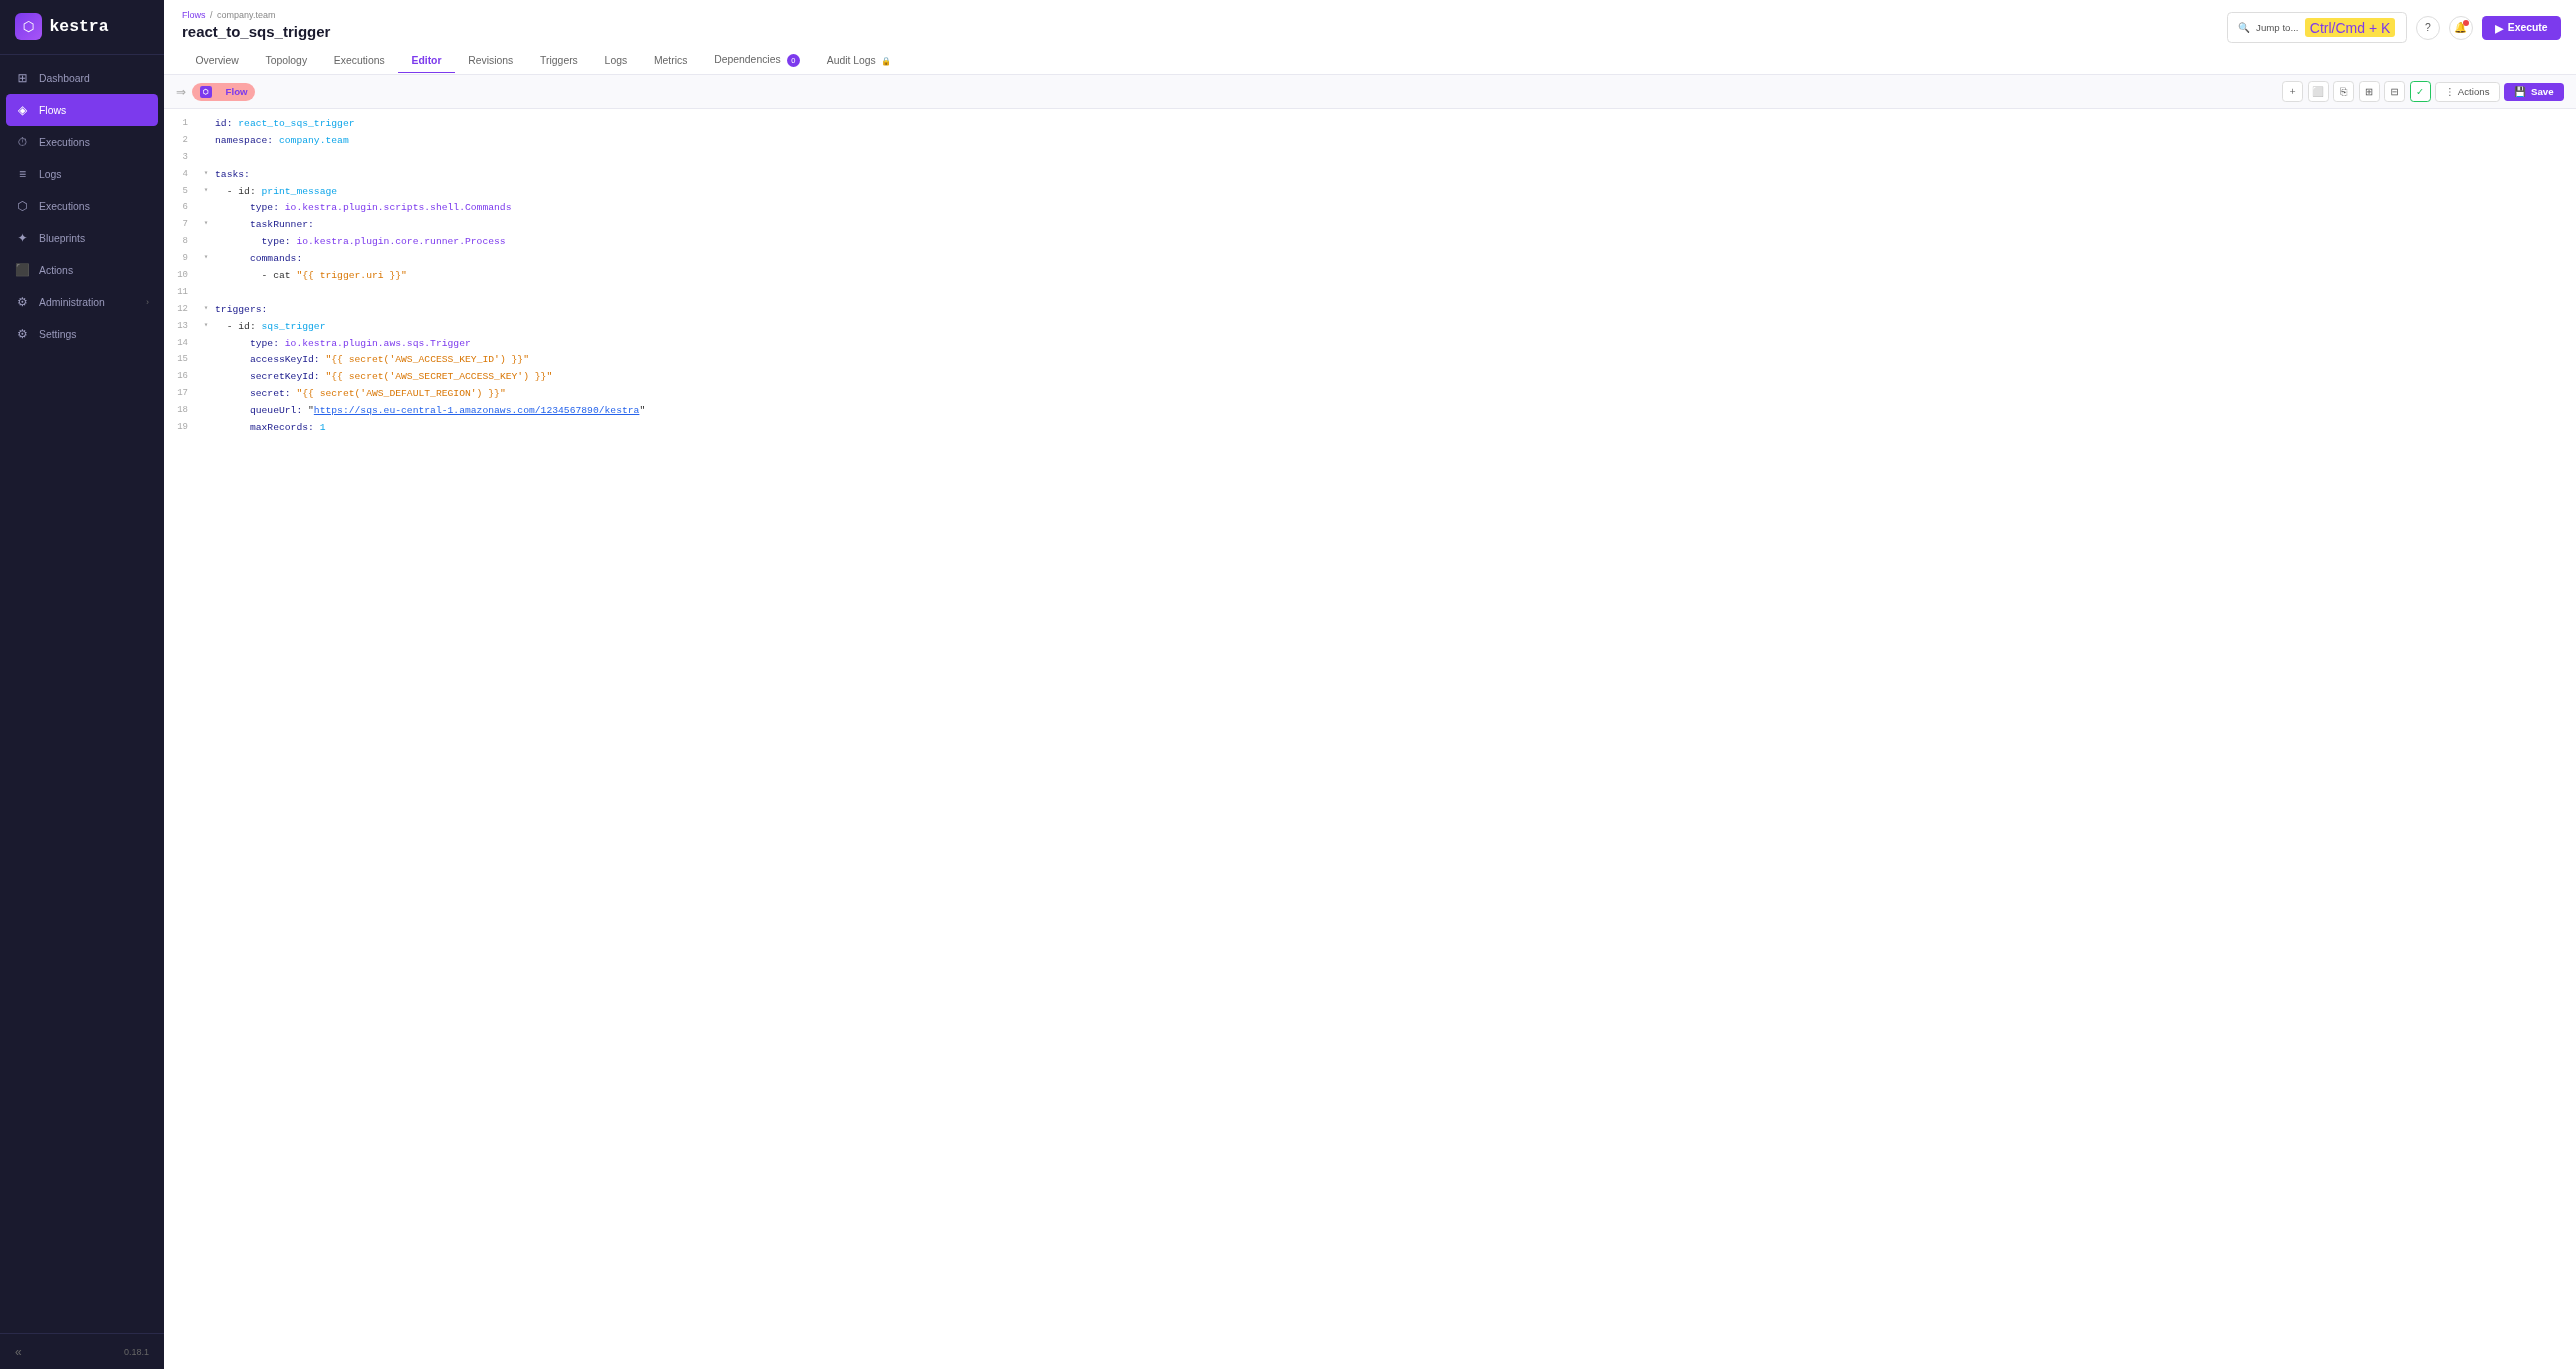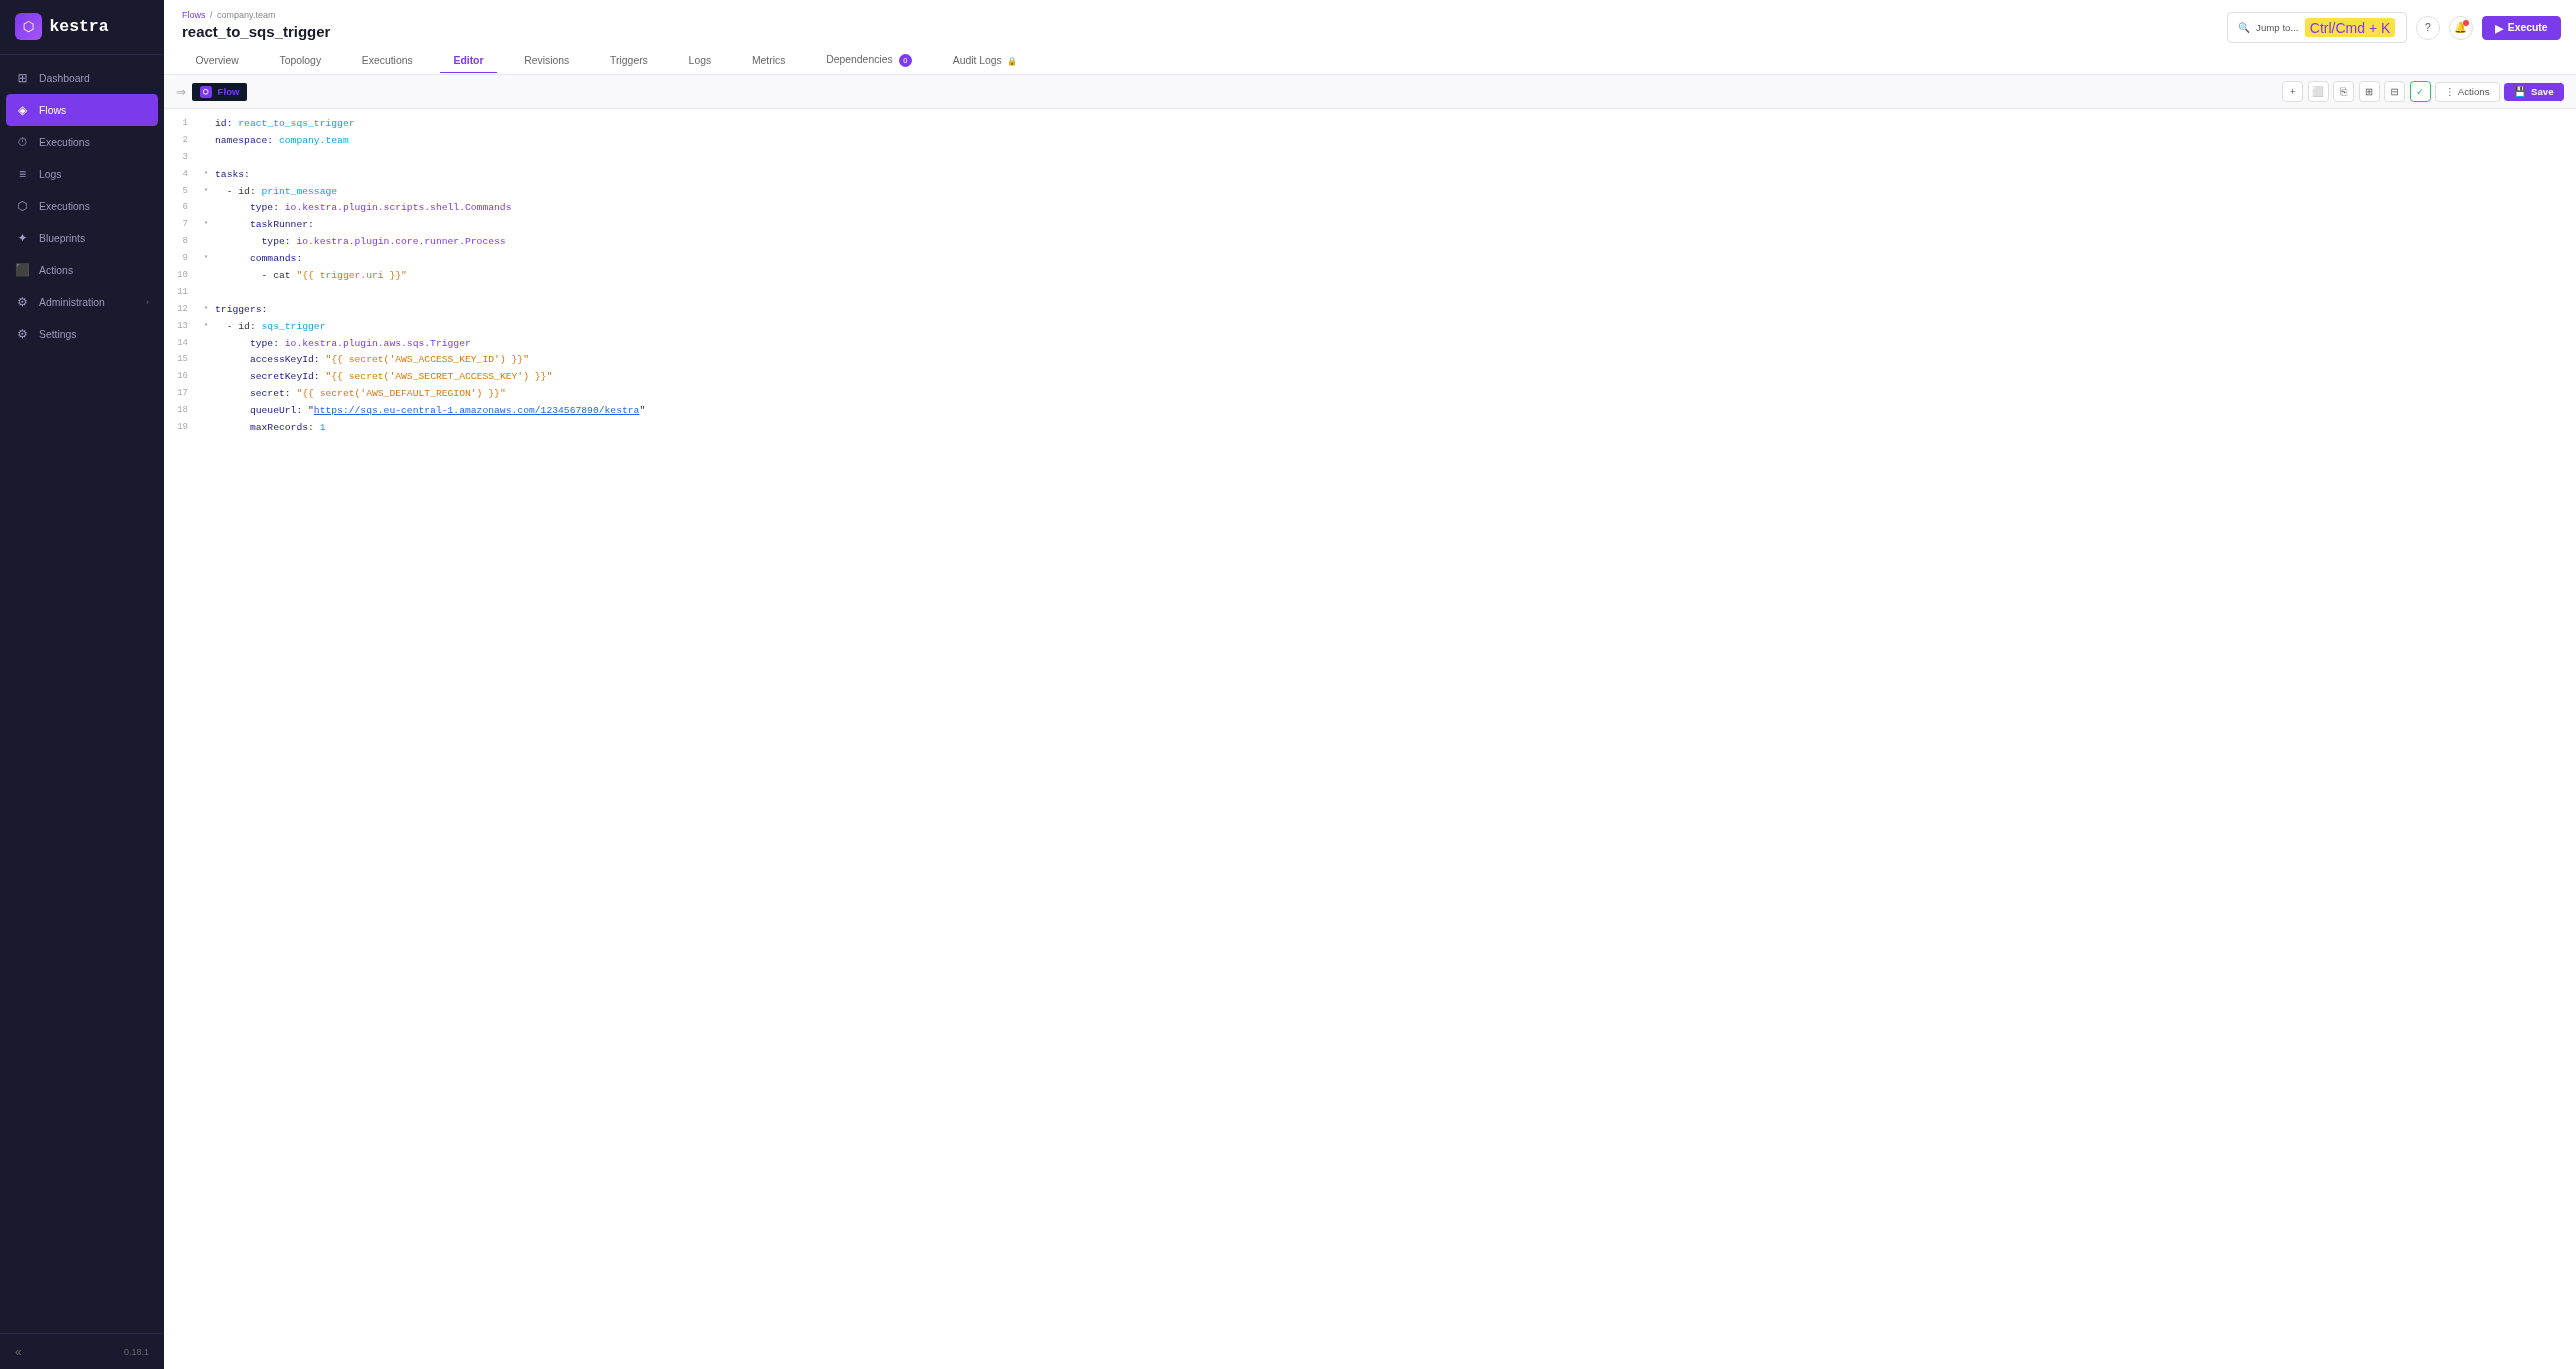--- a/index.html
+++ b/index.html
@@ -164,21 +164,21 @@
       border-radius: 4.5px;
       cursor: pointer;
       font-size: 10.4px;
       font-weight: 600;
     }
 
     
     .tabs {
       display: flex;
       align-items: center;
-      gap: 14px;
+      gap: 0;
       margin-top: 3px;
     }
     .tab {
       padding: 6px 13.4px;
       font-size: 10.4px;
       color: #666;
       cursor: pointer;
       border-bottom: 1.5px solid transparent;
       white-space: nowrap;
     }
@@ -218,25 +218,25 @@
       background: #f9f9fc;
     }
     .editor-toolbar-left {
       display: flex;
       align-items: center;
       gap: 6px;
     }
     .flow-badge {
       display: flex;
       align-items: center;
-      gap: 6px;
-      background: #0f172a;
+      gap: 14px;
+      background: #fca5a5;
       color: #7c3aed;
       padding: 3px 7.5px;
-      border-radius: 2px;
+      border-radius: 9px;
       font-size: 9.7px;
       font-weight: 600;
     }
     .flow-badge-icon {
       width: 12px;
       height: 12px;
       background: #7c3aed;
       border-radius: 2.2px;
       display: inline-flex;
       align-items: center;

